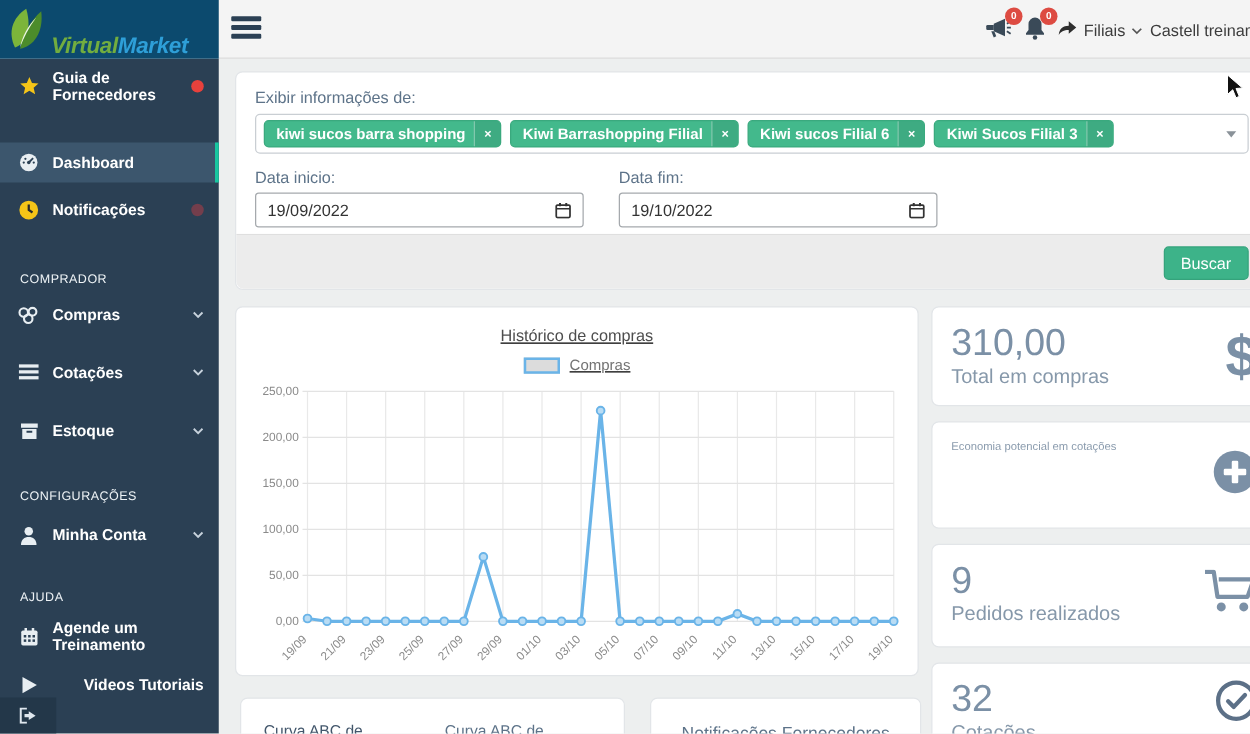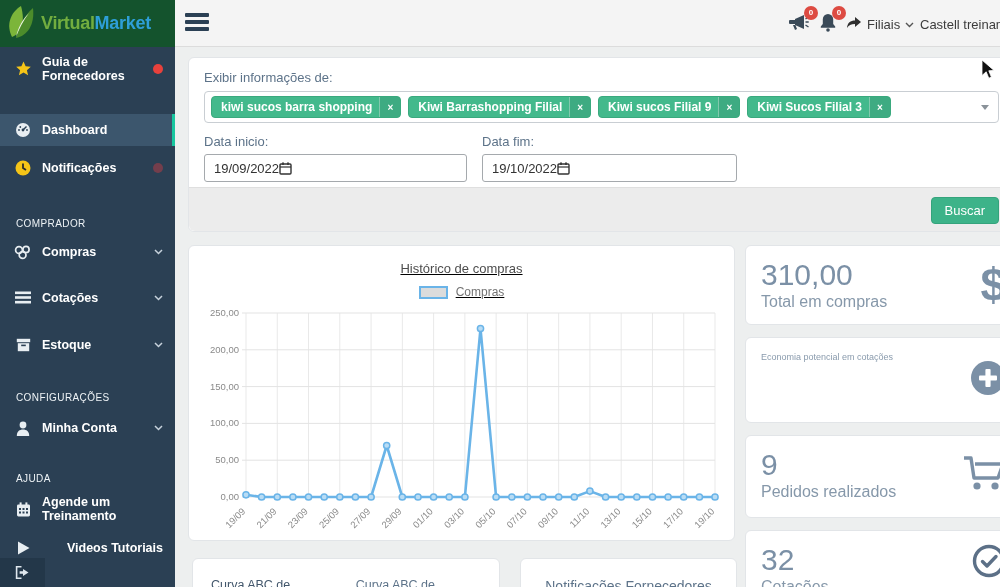--- a/index.html
+++ b/index.html
@@ -2,21 +2,21 @@
 <html><head>
 <meta charset="utf-8">
 <style>
   * { margin:0; padding:0; box-sizing:border-box; }
   html,body { width:1000px; height:587px; overflow:hidden; }
   body { font-family:"Liberation Sans", sans-serif; background:#edefef; }
   .stage { position:relative; width:1000px; height:587px; overflow:hidden; background:#edefef; }
 
   
   .header { position:absolute; left:0; top:0; width:1000px; height:47px; background:#f4f4f4; border-bottom:1px solid #dcdcdc; z-index:5; }
-  .logo { position:absolute; left:0; top:0; width:175px; height:47px; background:#14532d; display:flex; align-items:center; padding-left:5px; }
+  .logo { position:absolute; left:0; top:0; width:175px; height:47px; background:#0c4a6e; display:flex; align-items:flex-end; padding-left:5px;font-style:italic; }
   .brand { font-size:18px; font-weight:bold; letter-spacing:-0.3px; }
   .brand-green { color:#72ad3f; } .brand-blue { color:#2e9fd8; }
   .hamburger { position:absolute; left:185px; top:13px; width:24px; height:20px; cursor:pointer; }
   .hamburger span { display:block; height:3.5px; background:#2b4054; margin-bottom:3.5px; border-radius:1px; }
   .hdr-icon { position:absolute; top:13px; color:#3a4a58; }
   .badge { position:absolute; top:-7px; right:-9px; min-width:14px; height:14px; background:#dd4b42; color:#fff; border-radius:50%; font-size:8px; font-weight:bold; line-height:14px; text-align:center; }
   .filiais { position:absolute; left:846px; top:16px; display:flex; align-items:center; gap:5px; font-size:13px; color:#3c3c3c; cursor:pointer; }
   .username { position:absolute; left:920px; top:17px; font-size:13px; color:#3c3c3c; white-space:nowrap; }
 
   
@@ -35,22 +35,22 @@
 
   
   .filter-card { left:188px; top:57px; width:827px; height:175px; }
   .filter-inner { padding:12px 15px 0 15px; }
   .f-label { font-size:13px; color:#5d7389; }
   .select-box { position:relative; margin-top:6px; height:32px; border:1px solid #c9ced3; border-radius:4px; background:#fff; display:flex; align-items:center; gap:7px; padding:0 24px 0 6px; cursor:pointer; }
   .chip { display:inline-flex; align-items:center; background:#43b98c; border:1px solid #3aa97e; border-radius:4px; color:#fff; font-size:12px; font-weight:bold; height:22px; padding-left:9px; overflow:hidden; }
   .chip-x { display:inline-flex; align-items:center; justify-content:center; height:22px; padding:0 7px; margin-left:7px; background:rgba(0,0,0,0.07); border-left:1px solid rgba(255,255,255,0.35); font-size:10px; cursor:pointer; }
   .select-caret { position:absolute; right:9px; top:13px; width:0; height:0; border-left:4px solid transparent; border-right:4px solid transparent; border-top:5px solid #8a9299; }
   .dates-row { display:flex; gap:15px; margin-top:11px; }
-  .date-col1 { width:263px; } .date-col2 { width:255px; }
-  .date-input { margin-top:5px; height:28px; border:1px solid #a5a9ad; border-radius:3px; background:#fff; display:flex; align-items:center; justify-content:flex-start; padding:0 9px; font-size:13px; color:#333; cursor:text; }
+  .date-col1 { width:263px; } .date-col2 { width:255px;margin-left:13px; }
+  .date-input { margin-top:5px; height:28px; border:1px solid #a5a9ad; border-radius:3px; background:#fff; display:flex; align-items:center; justify-content:space-between; padding:0 9px; font-size:13px; color:#333; cursor:text; }
   .filter-footer { position:absolute; left:0; right:0; bottom:0; height:44px; background:#ececec; border-top:1px solid #dfdfdf; border-radius:0 0 6px 6px; }
   .btn-buscar { position:absolute; right:15px; top:9px; height:27px; padding:0 13px; background:#3db389; color:#fff; border:1px solid #35a37c; border-radius:4px; font-size:13px; font-family:inherit; cursor:pointer; }
 
   
   .chart-card { left:188px; top:245px; width:547px; height:296px;text-decoration:underline; }
   .chart-title { text-align:center; margin-top:15px; font-size:13px; color:#4d4d4d; }
   .legend { display:flex; align-items:center; justify-content:center; gap:8px; margin-top:9px; }
   .legend-swatch { width:29px; height:13px; background:#dcdcdc; border:2px solid #6ab4e8; }
   .legend-label { font-size:12px; color:#737373; }
   .chart-svg { display:block; margin:4px 0 0 15px; overflow:visible; }
@@ -271,21 +271,21 @@
       <div class="select-box">
         <span class="chip">
             <span>kiwi sucos barra shopping</span>
             <span class="chip-x">×</span>
           </span>
         <span class="chip">
             <span>Kiwi Barrashopping Filial</span>
             <span class="chip-x">×</span>
           </span>
         <span class="chip">
-            <span>Kiwi sucos Filial 9</span>
+            <span>Kiwi sucos Filial 6</span>
             <span class="chip-x">×</span>
           </span>
         <span class="chip">
             <span>Kiwi Sucos Filial 3</span>
             <span class="chip-x">×</span>
           </span>
         <span class="select-caret"></span>
       </div>
 
       <div class="dates-row">

